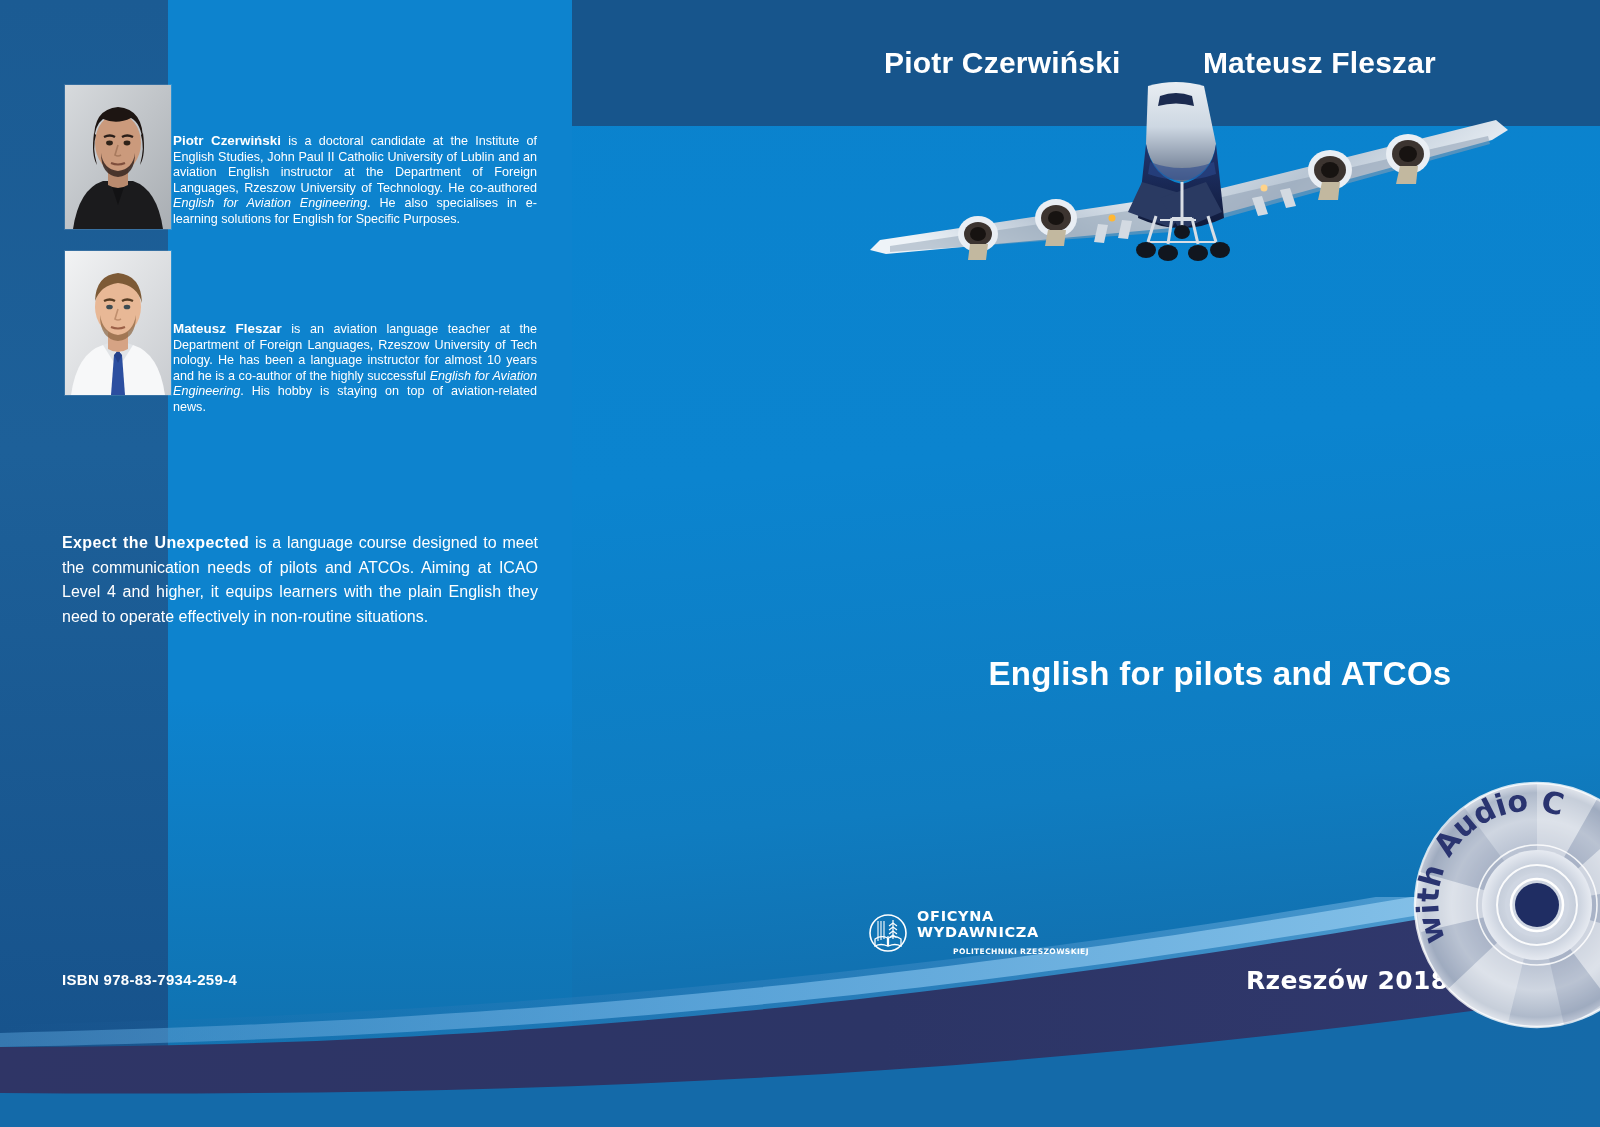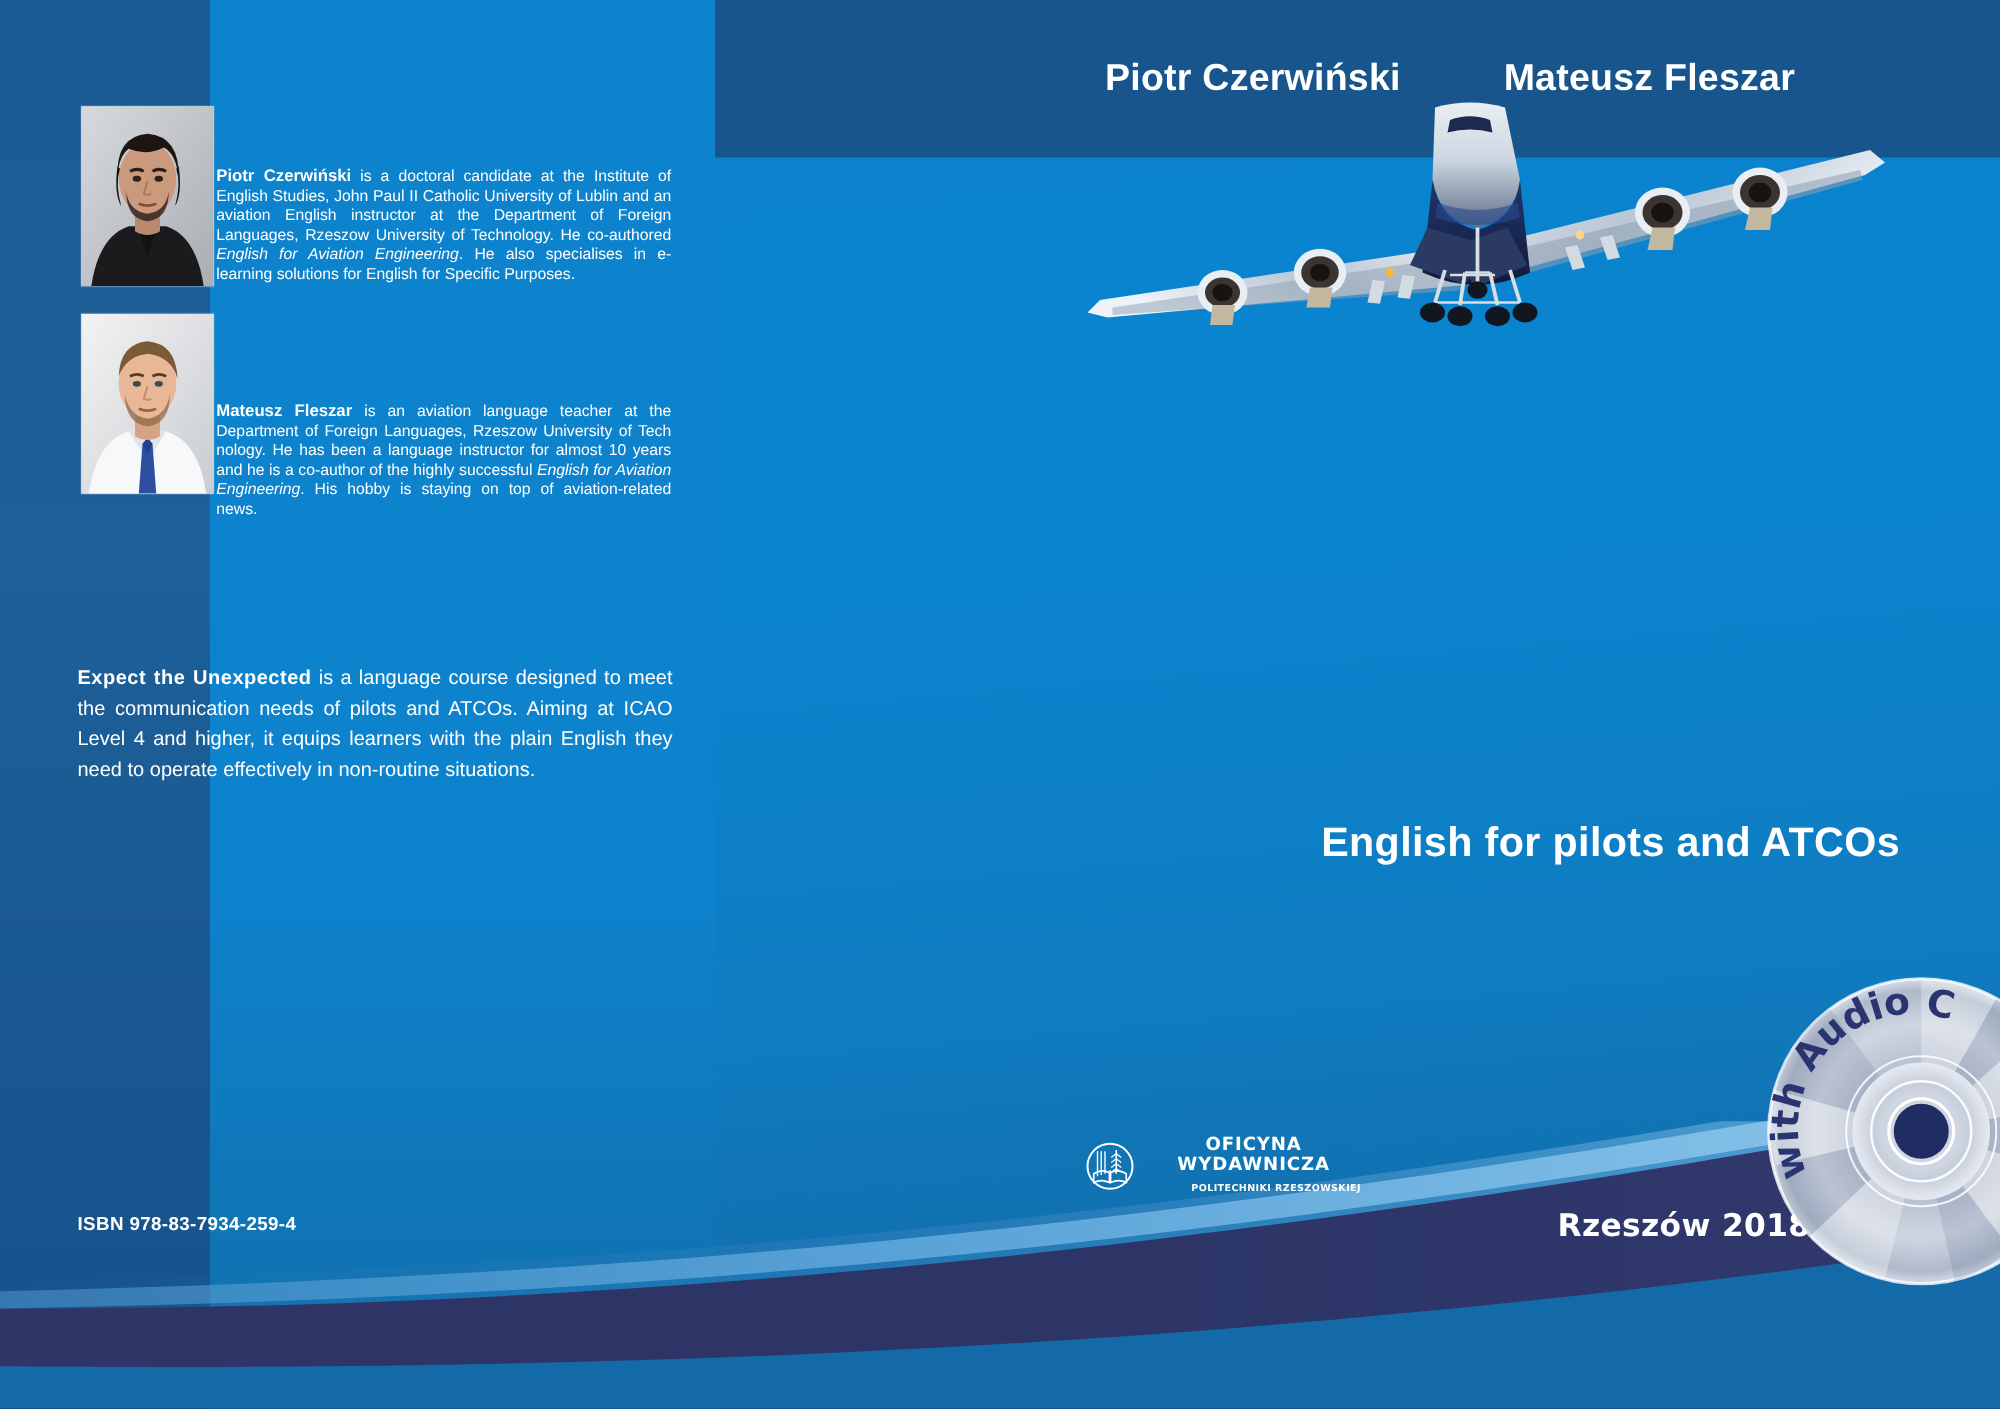--- a/index.html
+++ b/index.html
@@ -64,21 +64,21 @@
     letter-spacing:2px;
     text-shadow:7px 8px 0 #1f5c91;
     white-space:nowrap;
   }
   .title-1 { top:0px;   left:22px; font-size:88px;  transform:scaleX(0.92) rotate(-0.6deg); }
   .title-2 { top:112px; left:22px; font-size:86px;  transform:scaleX(0.92) rotate(0.4deg); }
   .title-3 { top:218px; left:-4px; font-size:96px;  transform:scaleX(0.92) rotate(-0.5deg); }
 
   .subtitle {
     position:absolute; left:920px; top:655px; width:600px;
-    text-align:right; color:#ffffff;
+    text-align:center; color:#ffffff;
     font-size:33px; font-weight:bold; letter-spacing:0.3px;
   }
 
   
   .photo {
     position:absolute; width:106px; height:144px;
     background:#dfe3e6; overflow:hidden;
     box-shadow:0 0 0 1px rgba(255,255,255,0.12);
   }
   .photo svg { display:block; width:100%; height:100%; }
@@ -111,21 +111,21 @@
   
   .swoosh {
     position:absolute; left:0; bottom:0; width:1600px; height:230px;
     pointer-events:none;
   }
   .swoosh svg { display:block; width:100%; height:100%; }
 
   
   .publisher {
     position:absolute; left:868px; top:908px;
-    display:flex; align-items:center; gap:9px;text-align:center;
+    display:flex; align-items:center; gap:9px;
   }
   .publisher .emblem { width:40px; height:40px; }
   .publisher .emblem svg { display:block; width:40px; height:40px; }
   .pub-text { color:#ffffff; line-height:1.03; }
   .pub-l1, .pub-l2 {
     font-size:14.5px; font-weight:bold; letter-spacing:0.7px;
     font-family:"DejaVu Sans", sans-serif;
   }
   .pub-l3 {
     font-size:7.6px; font-weight:bold; letter-spacing:0.35px; margin-top:2px;

